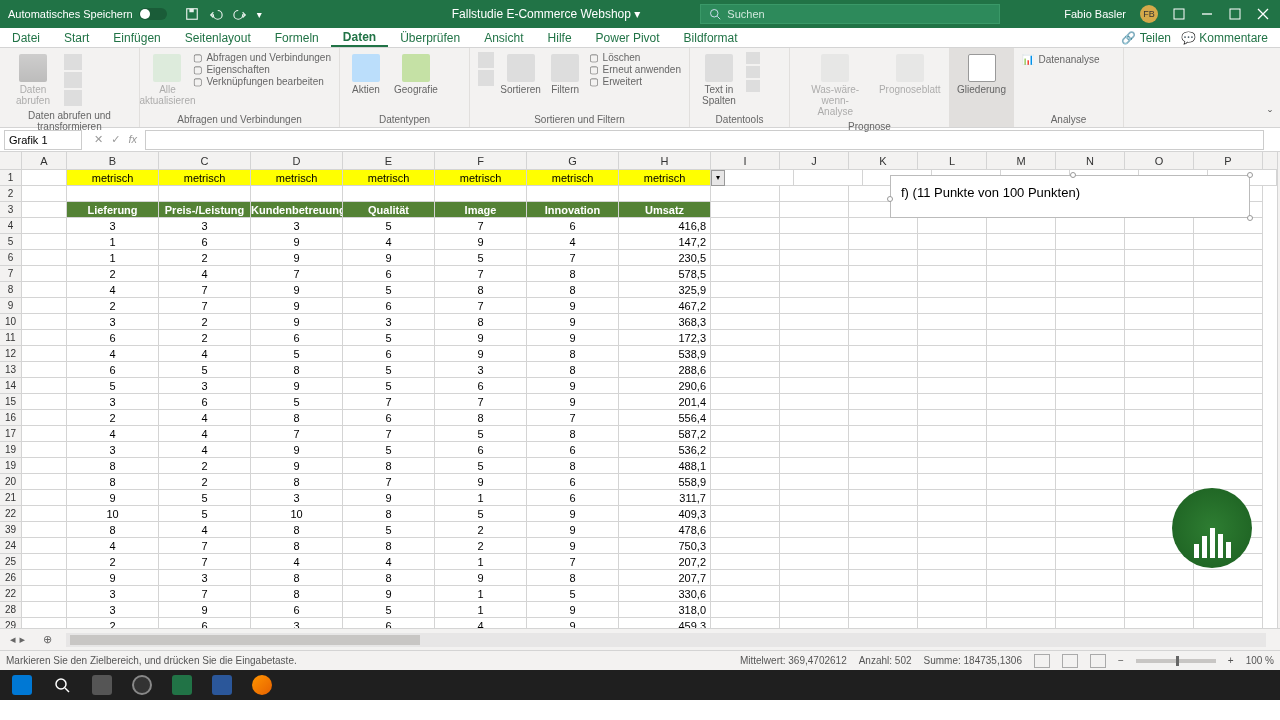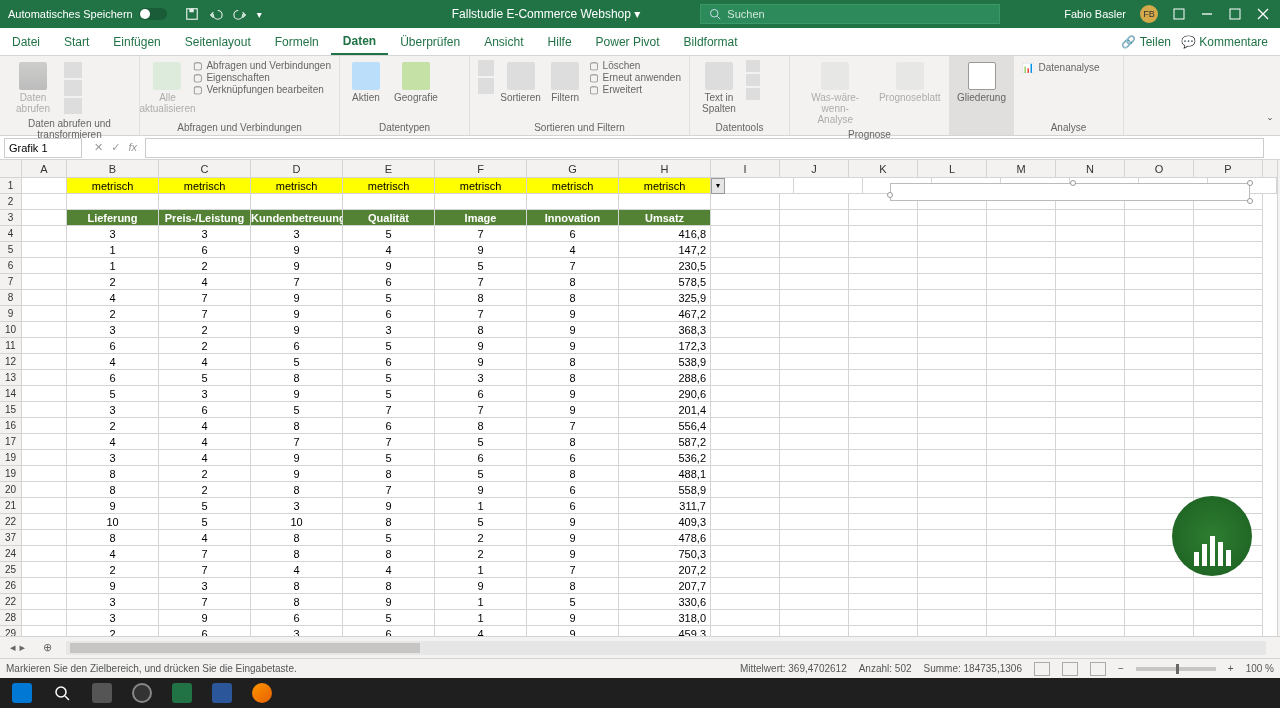--- a/index.html
+++ b/index.html
@@ -12,21 +12,21 @@
 .toggle::after { content:''; position:absolute; width:10px; height:10px; background:#fff; border-radius:50%; top:1px; left:1px; }
 .qat { display: flex; gap: 10px; padding: 0 10px; align-items: center; }
 .qat-icon { width: 14px; height: 14px; opacity: 0.9; }
 .doc-title { flex: 0 0 auto; margin-left: 180px; font-size: 12px; }
 .searchbox { margin-left: 60px; width: 300px; height: 20px; background: #2d8a5b; border: 1px solid #3a9968; display: flex; align-items: center; padding: 0 8px; gap: 6px; color: #d0e8dc; }
 .title-right { margin-left: auto; display: flex; align-items: center; gap: 14px; padding: 0 10px; }
 .avatar { width: 18px; height: 18px; background: #d4a94a; border-radius: 50%; font-size: 9px; display:flex; align-items:center; justify-content:center; color:#333; }
 .winbtn { width: 14px; height: 14px; }
 
 
-.tabs { height: 28px; background: #fff; display: flex; align-items: center; border-bottom: 1px solid #d4d4d4; font-size: 12px; }
+.tabs { height: 20px; background: #fff; display: flex; align-items: center; border-bottom: 1px solid #d4d4d4; font-size: 12px; }
 .tab { padding: 0 12px; height: 100%; display: flex; align-items: center; color: #217346; cursor: pointer; }
 .tab.active { border-bottom: 2px solid #217346; font-weight: 600; }
 .tabs-right { margin-left: auto; display: flex; gap: 10px; padding-right: 12px; color: #217346; }
 
 
 .ribbon { height: 80px; background: #f3f2f1; display: flex; border-bottom: 1px solid #d4d4d4; font-size: 10px; color: #666; position: relative; }
 .rgroup { border-right: 1px solid #e1dfdd; padding: 4px 8px 2px; display: flex; flex-direction: column; justify-content: space-between; }
 .rgroup-content { display: flex; gap: 6px; align-items: flex-start; }
 .rgroup-label { text-align: center; font-size: 10px; color: #666; margin-top: 2px; }
 .rbtn { display: flex; flex-direction: column; align-items: center; gap: 2px; padding: 2px 4px; min-width: 36px; }
@@ -325,21 +325,21 @@
           <div class="rowhdr">13</div>
           <div class="rowhdr">14</div>
           <div class="rowhdr">15</div>
           <div class="rowhdr">16</div>
           <div class="rowhdr">17</div>
           <div class="rowhdr">19</div>
           <div class="rowhdr">19</div>
           <div class="rowhdr">20</div>
           <div class="rowhdr">21</div>
           <div class="rowhdr">22</div>
-          <div class="rowhdr">37</div>
+          <div class="rowhdr">39</div>
           <div class="rowhdr">24</div>
           <div class="rowhdr">25</div>
           <div class="rowhdr">26</div>
           <div class="rowhdr">22</div>
           <div class="rowhdr">28</div>
           <div class="rowhdr">29</div>
         </div>
       <div class="gridbody" id="gridbody">
           <div class="row yellow">
             <div class="cell cA" style="width: 45px;"></div>
@@ -869,20 +869,21 @@
   </div>
   <div style="width:14px;background:#f3f2f1;border-left:1px solid #d4d4d4">
     <div style="margin:18px 2px 0;height:120px;background:#c8c6c4"></div>
   </div>
 
   <div class="textbox">
     <div class="handle" style="left:-4px;top:50%"></div>
     <div class="handle" style="right:-4px;top:-4px"></div>
     <div class="handle" style="left:50%;top:-4px"></div>
     <div class="handle" style="right:-4px;bottom:-4px"></div>
+    <div class="title">f) (11 Punkte von 100 Punkten)</div>
   </div>
 
   <div class="badge-float">
     <div class="bars">
         <div class="bar" style="height:14px"></div>
         <div class="bar" style="height:22px"></div>
         <div class="bar" style="height:30px"></div>
         <div class="bar" style="height:24px"></div>
         <div class="bar" style="height:16px"></div>
       </div>

